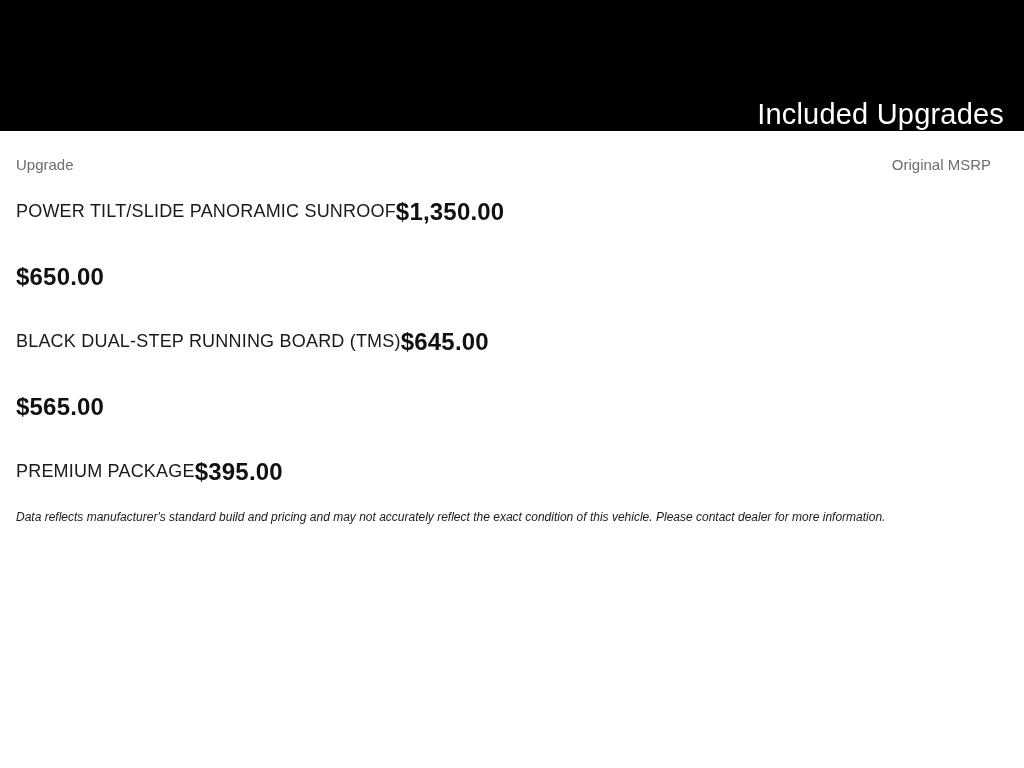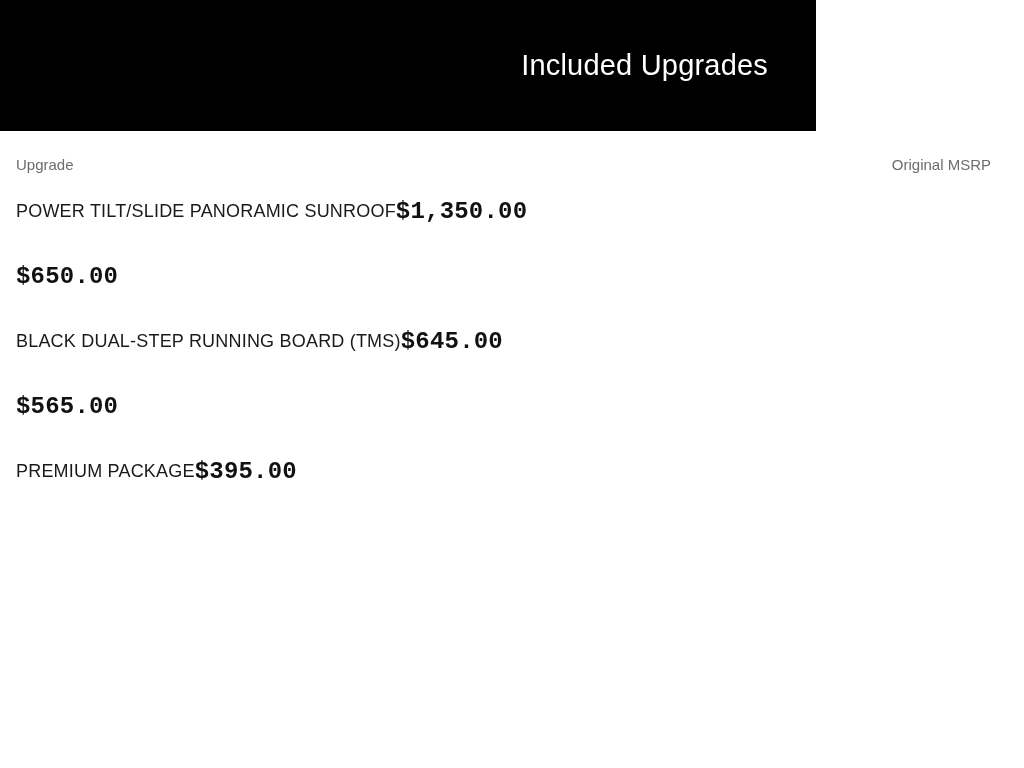--- a/index.html
+++ b/index.html
@@ -4,27 +4,27 @@
 <style>
   * { margin: 0; padding: 0; box-sizing: border-box; }
   html, body {
     width: 1024px;
     height: 768px;
     background: #ffffff;
     font-family: "Liberation Sans", sans-serif;
     overflow: hidden;
   }
   .top-banner {
-    width: 816px;
+    width: 1024px;
     height: 131px;
     background: #000000;
     display: flex;
-    align-items: center;
+    align-items: flex-end;
     justify-content: flex-end;
-    padding-right: 48px;
+    padding-right: 20px;
   }
   .banner-title {
     color: #ffffff;
     font-size: 29px;
     font-weight: 400;
     letter-spacing: 0.2px;
   }
   .content {
     padding: 18px 33px 0 16px;
   }
@@ -47,21 +47,20 @@
   .upgrade-name {
     font-size: 18px;
     color: #1a1a1a;
     letter-spacing: 0.2px;
   }
   .upgrade-price {
     font-size: 24px;
     font-weight: 700;
     color: #111111;
     letter-spacing: 0.2px;
-    font-family: Liberation Mono, monospace;
   }
   .disclaimer {
     margin-top: 5px;
     font-size: 12px;
     font-style: italic;
     color: #1a1a1a;
     line-height: 16px;
   }
 </style>
 </head>
@@ -97,14 +96,15 @@
     <span class="upgrade-price">$565.00</span>
   </div>
 
 
   <div class="upgrade-row">
     <span class="upgrade-name">PREMIUM PACKAGE</span>
     <span class="upgrade-price">$395.00</span>
   </div>
 
 
+  <div class="disclaimer">Data reflects manufacturer's standard build and pricing and may not accurately reflect the exact condition of this vehicle. Please contact dealer for more information.</div>
 
 </div>
 
 </body></html>

